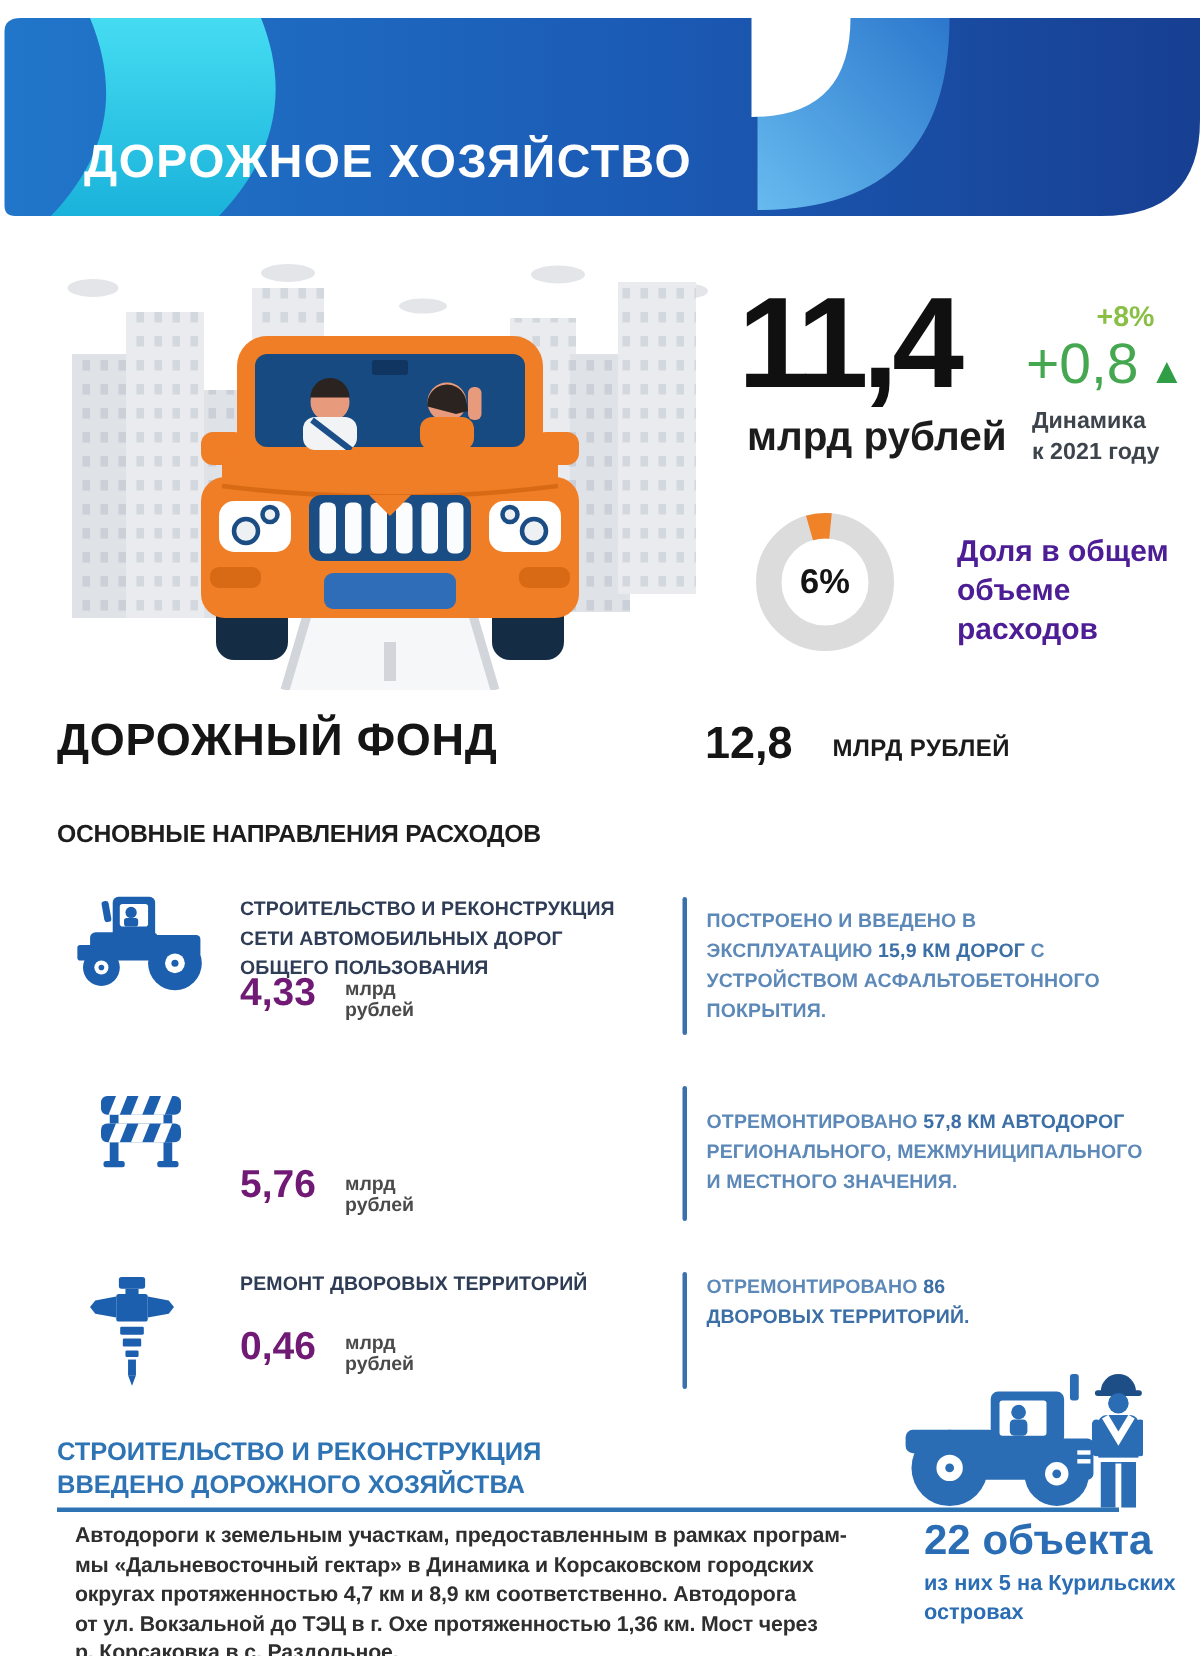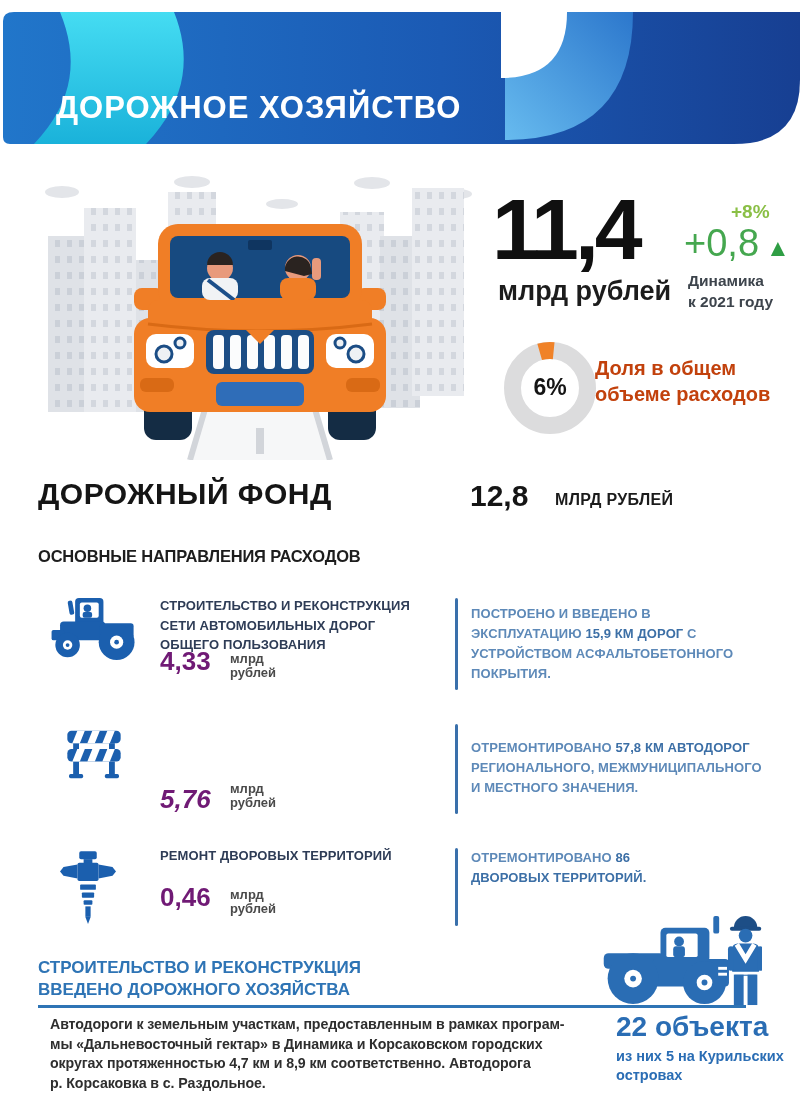--- a/index.html
+++ b/index.html
@@ -14,21 +14,21 @@
   .total-value{position:absolute;left:492px;top:186px;font-size:86px;font-weight:800;color:#101010;line-height:1;letter-spacing:-4px;}
   .total-unit{position:absolute;left:498px;top:276px;font-size:27px;font-weight:700;color:#1c1c1c;}
   .dyn-percent{position:absolute;left:731px;top:201px;font-size:19px;font-weight:600;color:#8abf45;}
   .dyn-delta{position:absolute;left:684px;top:222px;font-size:38px;font-weight:500;color:#45a74f;}
   .dyn-arrow{font-size:24px;color:#2f9e44;margin-left:7px;}
   .dyn-caption{position:absolute;left:688px;top:271px;font-size:15.5px;font-weight:600;color:#3d444c;line-height:1.35;}
 
   .donut-wrap{position:absolute;left:498px;top:336px;width:104px;height:104px;}
   .donut-center{position:absolute;left:498px;top:374px;width:104px;text-align:center;
                 font-size:23px;font-weight:800;color:#141414;}
-  .share-label{position:absolute;left:595px;top:355px;font-size:20px;font-weight:700;color:#c2410c;line-height:1.3;}
+  .share-label{position:absolute;left:638px;top:355px;font-size:20px;font-weight:700;color:#4c1d95;line-height:1.3;}
 
   
   .fund-title{position:absolute;left:38px;top:477px;font-size:30px;font-weight:800;color:#151515;letter-spacing:.5px;text-align:right;}
   .fund-value{position:absolute;left:470px;top:479px;font-size:30px;font-weight:800;color:#151515;}
   .fund-unit{position:absolute;left:555px;top:491px;font-size:16px;font-weight:800;color:#1b1b1b;letter-spacing:.3px;}
   .fund-sub{position:absolute;left:38px;top:547px;font-size:16.5px;font-weight:800;color:#1d1d1d;letter-spacing:-.2px;}
 
   
   .exp-row{position:absolute;left:38px;width:724px;}
   .exp-title{position:absolute;left:122px;top:6px;width:268px;font-size:13px;font-weight:700;
@@ -237,21 +237,21 @@
       </g>
       <g fill="#fff">
         <polygon points="16,4 25,4 19,19 10,19"></polygon>
           <polygon points="34,4 43,4 37,19 28,19"></polygon>
           <polygon points="52,4 61,4 55,19 46,19"></polygon>
         <polygon points="16,26 25,26 19,41 10,41"></polygon>
           <polygon points="34,26 43,26 37,41 28,41"></polygon>
           <polygon points="52,26 61,26 55,41 46,41"></polygon>
       </g>
     </svg>
-    <div class="exp-amount" style="top:70px;font-style:italic;">5,76</div>
+    <div class="exp-amount" style="top:60px;">5,76</div>
     <div class="exp-unit" style="left:192px;top:66px;">
       <div>млрд</div>
       <div>рублей</div>
     </div>
     <div class="exp-bar" style="top:8px;height:90px;"></div>
     <div class="exp-result" style="top:22px;">
       <span>ОТРЕМОНТИРОВАНО </span><b>57,8 КМ АВТОДОРОГ</b><span> РЕГИОНАЛЬНОГО, МЕЖМУНИЦИПАЛЬНОГО И МЕСТНОГО ЗНАЧЕНИЯ.</span>
     </div>
   </div>
 
@@ -318,20 +318,21 @@
       <rect x="147" y="60" width="10" height="31" fill="#2a6db4"></rect>
     </g>
   </svg>
 
   <div class="bottom-line"></div>
 
   <div class="bottom-para">
     <div>Автодороги к земельным участкам, предоставленным в рамках програм-</div>
     <div>мы «Дальневосточный гектар» в Динамика и Корсаковском городских</div>
     <div>округах протяженностью 4,7 км и 8,9 км соответственно. Автодорога</div>
+    <div>от ул. Вокзальной до ТЭЦ в г. Охе протяженностью 1,36 км. Мост через</div>
     <div>р. Корсаковка в с. Раздольное.</div>
   </div>
 
   <div class="objects-value">22 объекта</div>
   <div class="objects-note">
     <div>из них 5 на Курильских</div>
     <div>островах</div>
   </div>
 
 </div>

